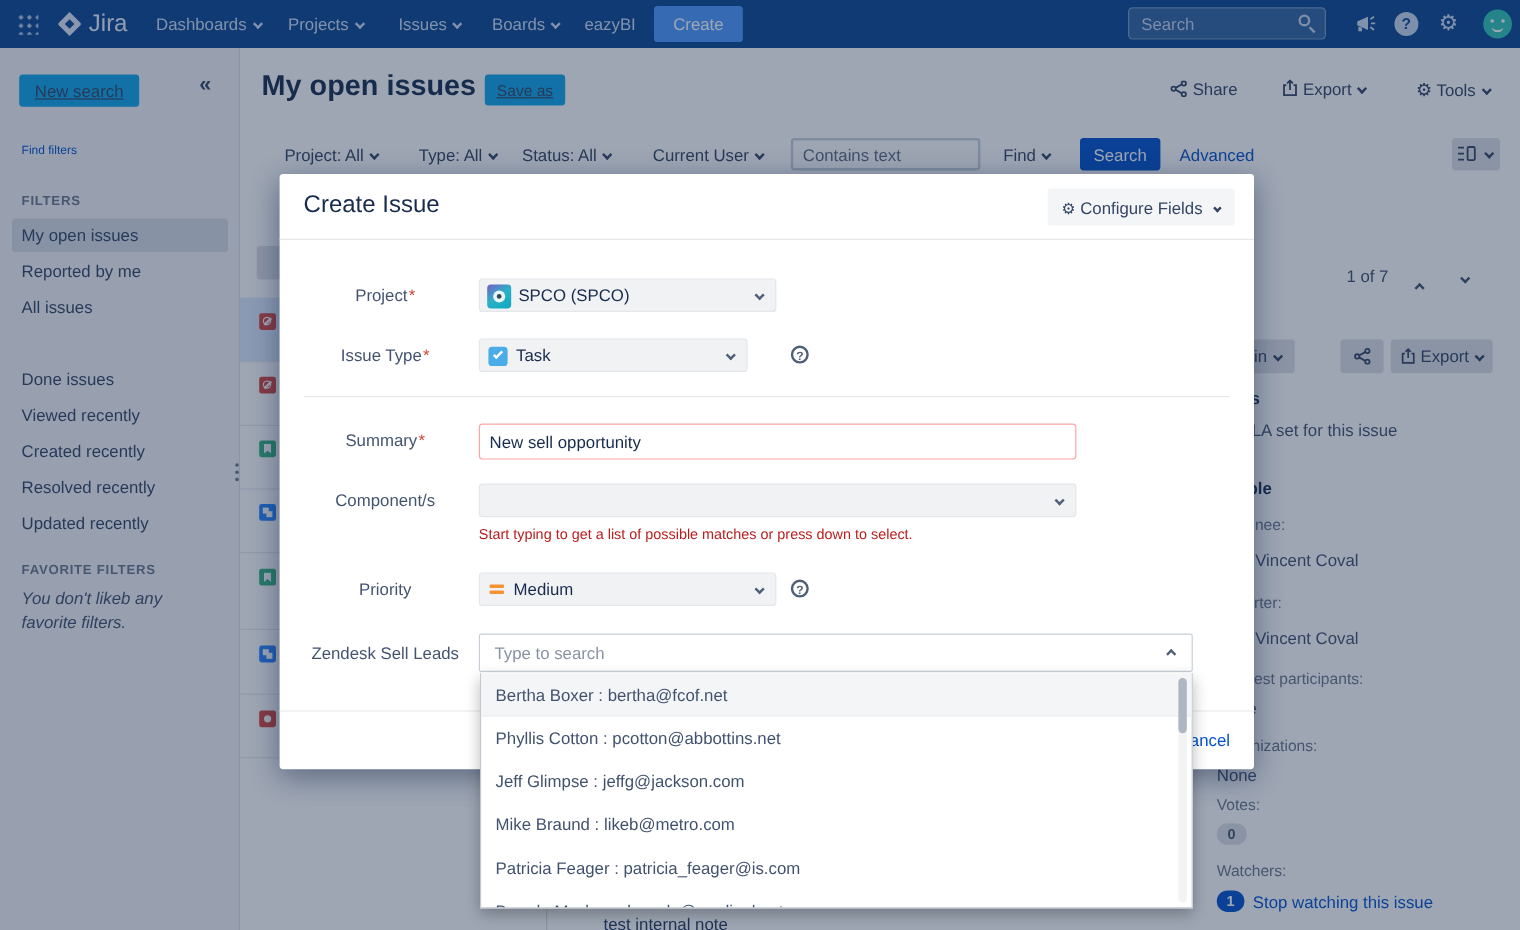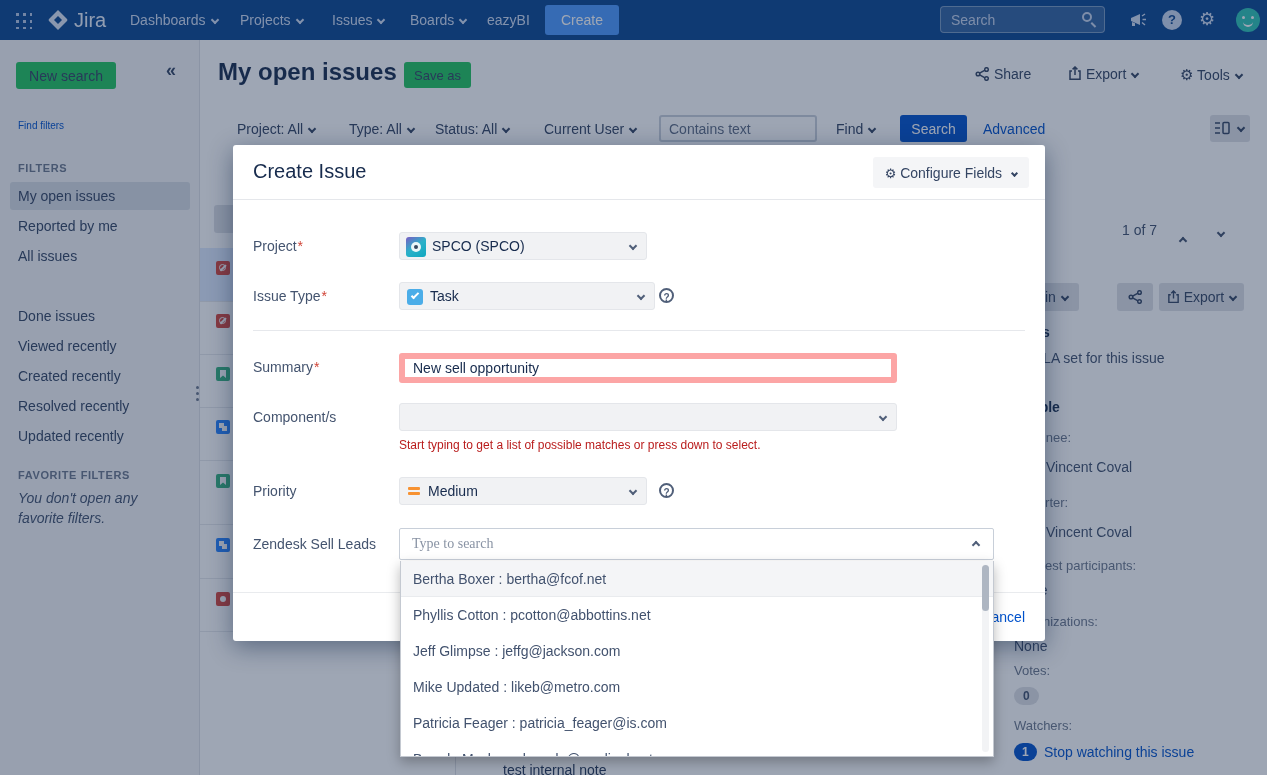--- a/index.html
+++ b/index.html
@@ -22,21 +22,21 @@
   .mag::after { content:""; position:absolute; left:8px; top:8px; width:6px; height:2px; background:#C6D4EC; transform:rotate(45deg); transform-origin:0 0; }
   .help-circ { position:absolute; left:1162px; top:10px; width:20px; height:20px; border-radius:50%; background:#C9D8F0; color:#0A458F; font-size:13px; font-weight:bold; text-align:center; line-height:20px; }
   .gear-glyph { position:absolute; left:1199px; top:8px; color:#CFDCF2; font-size:18px; }
   .nav-avatar { position:absolute; left:1236px; top:8px; width:24px; height:24px; border-radius:50%; background:#2EC4B6; }
   .nav-avatar i { position:absolute; top:8px; width:3px; height:3px; background:#fff; border-radius:50%; }
   .nav-avatar i.l { left:6px; } .nav-avatar i.r { left:15px; }
   .nav-avatar b { position:absolute; left:7px; top:14px; width:10px; height:5px; border-bottom:2px solid #fff; border-radius:0 0 8px 8px; }
 
   
   .sidebar { position:absolute; left:0; top:40px; width:200px; height:735px; background:#F4F5F7; border-right:1px solid #DFE1E6; z-index:1; }
-  .btn-gray { background:#22c55e; border:none; border-radius:3px; color:#344563; font-size:14px; font-family:inherit; cursor:pointer; }
+  .btn-gray { background:#0ea5e9; border:none; border-radius:3px; color:#344563; font-size:14px; font-family:inherit; cursor:pointer;text-decoration:underline; }
   .side-link { color:#0052CC; font-size:10px; cursor:pointer; }
   .side-head { color:#6B778C; font-size:11px; font-weight:bold; letter-spacing:0.6px; }
   .side-item { position:absolute; left:18px; width:170px; height:28px; line-height:28px; color:#344563; font-size:14px; cursor:pointer; }
   .side-sel { position:absolute; left:10px; top:182px; width:180px; height:28px; background:#D8DCE3; border-radius:3px; }
 
   
   .pg-title { position:absolute; left:218px; top:58px; font-size:24px; font-weight:600; color:#172B4D; z-index:1; }
   .hdr-act { position:absolute; top:66px; color:#344563; font-size:14px; cursor:pointer; z-index:1; }
   .filter-txt { position:absolute; top:121px; color:#344563; font-size:14px; cursor:pointer; z-index:1; }
   .contains-input { position:absolute; left:659px; top:115px; width:158px; height:27px; border:2px solid #C8CFD9; border-radius:3px; background:#FDFEFE; font-size:14px; color:#505F79; padding:0 8px; font-family:inherit; z-index:1; }
@@ -71,37 +71,37 @@
   .dp-link { color:#0052CC; font-size:14px; cursor:pointer; }
 
   
   .blanket { position:absolute; left:0; top:0; width:1267px; height:775px; background:rgba(23,43,77,0.42); z-index:40; }
 
   
   .modal { position:absolute; left:233px; top:145px; width:812px; height:496px; background:#fff; border-radius:3px; box-shadow:0 6px 24px rgba(9,30,66,0.45); z-index:50; }
   .modal-hdr { position:absolute; left:0; top:0; width:100%; height:55px; border-bottom:1px solid #E5E7EB; }
   .modal-title { position:absolute; left:20px; top:15px; font-size:20px; font-weight:500; color:#172B4D; }
   .cfg-btn { position:absolute; right:16px; top:12px; height:31px; background:#F4F5F7; border:none; border-radius:3px; color:#344563; font-size:14px; padding:0 12px; font-family:inherit; cursor:pointer; }
-  .f-label { position:absolute; left:20px; width:136px; text-align:left; font-size:14px; color:#44546F; line-height:28px; }
+  .f-label { position:absolute; left:20px; width:136px; text-align:center; font-size:14px; color:#44546F; line-height:28px; }
   .req { color:#D04437; margin-left:1px; }
   .sel { position:absolute; left:166px; height:28px; background:#F1F2F4; border:1px solid #E4E6EA; border-radius:3px; color:#172B4D; font-size:14px; line-height:26px; cursor:pointer; }
   .sel .schv { position:absolute; right:10px; top:10px; width:6px; height:6px; border-right:2px solid #505F79; border-bottom:2px solid #505F79; transform:rotate(45deg); }
-  .txt-input { position:absolute; left:166px; height:30px; border:6px solid #fca5a5; border-radius:3px; font-size:14px; color:#172B4D; padding:0 8px; font-family:inherit; }
+  .txt-input { position:absolute; left:166px; height:30px; border:1px solid #fca5a5; border-radius:3px; font-size:14px; color:#172B4D; padding:0 8px; font-family:inherit; }
   .hint { position:absolute; left:166px; font-size:12px; color:#b91c1c; }
   .divider { position:absolute; left:20px; width:772px; height:1px; background:#E6E8EC; }
   .help-icon { position:absolute; width:15px; height:15px; border:2px solid #505F79; border-radius:50%; color:#505F79; font-size:10px; font-weight:bold; text-align:center; line-height:15px; }
   .p-avatar { position:absolute; left:6px; top:4px; width:20px; height:20px; border-radius:3px; background:linear-gradient(145deg,#7A5CC4 0%,#2BB1C9 48%,#0FA7C0 100%); }
   .p-avatar i { position:absolute; left:5px; top:5px; width:10px; height:10px; background:#E9F6F8; border-radius:50%; }
   .p-avatar b { position:absolute; left:8px; top:8px; width:4px; height:4px; background:#35475E; border-radius:50%; }
   .task-ic { position:absolute; left:7px; top:6px; width:16px; height:16px; border-radius:3px; background:#4BADE8; }
   .task-ic i { position:absolute; left:3.5px; top:4px; width:8px; height:4px; border-left:2px solid #fff; border-bottom:2px solid #fff; transform:rotate(-45deg); }
   .prio-ic { position:absolute; left:8px; top:9px; width:12px; }
   .prio-ic i { display:block; height:3px; background:#F79232; border-radius:1px; margin-bottom:2px; }
   .combo { position:absolute; left:166px; top:383px; width:595px; height:32px; border:1px solid #C8CFD9; border-radius:2px; background:#fff; }
-  .combo input { position:absolute; left:0; top:0; width:100%; height:100%; border:none; outline:none; font-size:14px; color:#42526E; padding:0 30px 0 12px; font-family:Liberation Serif, serif; background:transparent; }
+  .combo input { position:absolute; left:0; top:0; width:100%; height:100%; border:none; outline:none; font-size:14px; color:#42526E; padding:0 30px 0 12px; font-family:Liberation Sans, sans-serif; background:transparent; }
   .combo input::placeholder { color:#8993A4; }
   .combo .schv { position:absolute; right:14px; top:13px; width:6px; height:6px; border-right:2px solid #505F79; border-bottom:2px solid #505F79; transform:rotate(-135deg); }
   .modal-ftr { position:absolute; left:0; top:447px; width:100%; height:49px; border-top:1px solid #E9EBEE; display:flex; justify-content:flex-end; align-items:center; gap:16px; padding-right:20px; }
   .create-btn { height:32px; background:#0052CC; color:#fff; border:none; border-radius:3px; font-size:14px; padding:0 14px; font-family:inherit; cursor:pointer; }
   .cancel-link { color:#0052CC; font-size:14px; cursor:pointer; }
 
   
   .dd { position:absolute; left:400px; top:561px; width:594px; height:196px; background:#fff; border:1px solid #C4C9D1; border-top:none; box-shadow:0 5px 12px rgba(0,0,0,0.28); overflow:hidden; z-index:60; }
   .dd-item { height:36px; line-height:36px; padding-left:12px; font-size:14px; color:#42526E; cursor:pointer; }
   .dd-item.hl { background:#F4F5F7; border-bottom:1px solid #E9EBEE; }
@@ -157,21 +157,21 @@
     <div class="side-sel" style="top:142px"></div>
     <div class="side-item" style="top:142px">My open issues</div>
     <div class="side-item" style="top:172px">Reported by me</div>
     <div class="side-item" style="top:202px">All issues</div>
     <div class="side-item" style="top:292px">Viewed recently</div>
     <div class="side-item" style="top:262px">Done issues</div>
     <div class="side-item" style="top:322px">Created recently</div>
     <div class="side-item" style="top:352px">Resolved recently</div>
     <div class="side-item" style="top:382px">Updated recently</div>
     <div class="side-head" style="position:absolute;left:18px;top:429px">FAVORITE FILTERS</div>
-    <div style="position:absolute;left:18px;top:448px;width:162px;font-size:14px;font-style:italic;color:#42526E;line-height:20px">You don't open any favorite filters.</div>
+    <div style="position:absolute;left:18px;top:448px;width:162px;font-size:14px;font-style:italic;color:#42526E;line-height:20px">You don't likeb any favorite filters.</div>
     <div class="drag-dots" style="left:196px;top:346px;position:absolute;z-index:2">
         <i></i>
         <i></i>
         <i></i>
       </div>
   </div>
 
   <div class="pg-title">My open issues</div>
   <button class="btn-gray" style="position:absolute;left:404px;top:62px;height:26px;padding:0 10px;font-size:13px;z-index:1">Save as</button>
   <div class="hdr-act" style="left:975px">
@@ -303,21 +303,21 @@
     <div class="f-label" style="top:87px"><span>Project</span><span class="req">*</span></div>
     <div class="sel" style="top:87px;width:248px;padding-left:32px">
       <span class="p-avatar">
           <i></i>
           <b></b>
         </span>
       <span>SPCO (SPCO)</span><span class="schv"></span>
     </div>
 
     <div class="f-label" style="top:137px"><span>Issue Type</span><span class="req">*</span></div>
-    <div class="sel" style="top:137px;width:256px;padding-left:30px">
+    <div class="sel" style="top:137px;width:224px;padding-left:30px">
       <span class="task-ic">
           <i></i>
         </span>
       <span>Task</span><span class="schv"></span>
     </div>
     <div class="help-icon" style="left:426px;top:143px">?</div>
 
     <div class="divider" style="top:185px"></div>
 
     <div class="f-label" style="top:208px"><span>Summary</span><span class="req">*</span></div>
@@ -348,20 +348,20 @@
     <div class="modal-ftr">
       <button class="create-btn">Create</button>
       <span class="cancel-link">Cancel</span>
     </div>
   </div>
 
   <div class="dd">
     <div class="dd-item hl">Bertha Boxer : bertha@fcof.net</div>
     <div class="dd-item">Phyllis Cotton : pcotton@abbottins.net</div>
     <div class="dd-item">Jeff Glimpse : jeffg@jackson.com</div>
-    <div class="dd-item">Mike Updated : likeb@metro.com</div>
+    <div class="dd-item">Mike Braund : likeb@metro.com</div>
     <div class="dd-item">Patricia Feager : patricia_feager@is.com</div>
     <div class="dd-item">Brenda Mcclure : brenda@cardinal.net</div>
     <div class="dd-track"></div>
     <div class="dd-thumb"></div>
   </div>
 
 </div>
 
 </body></html>

